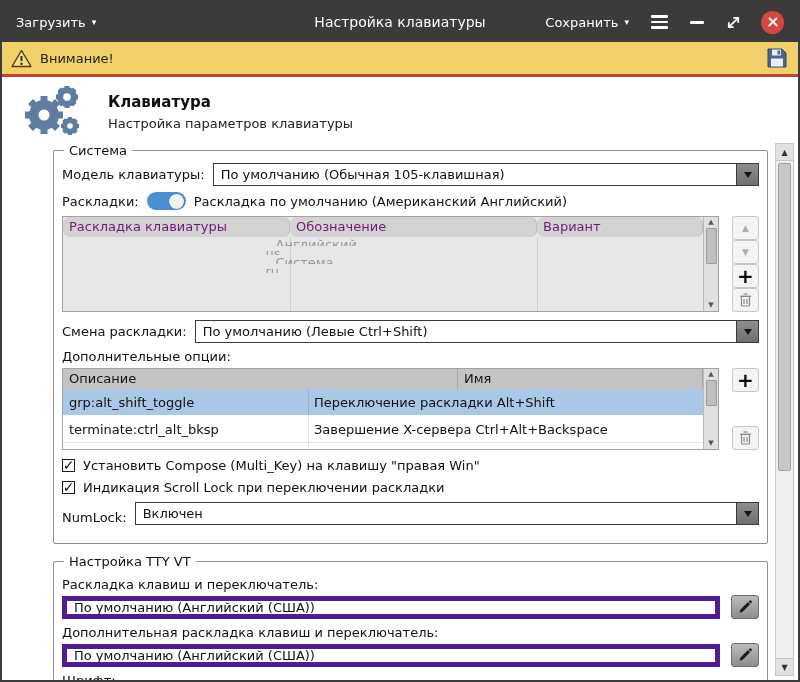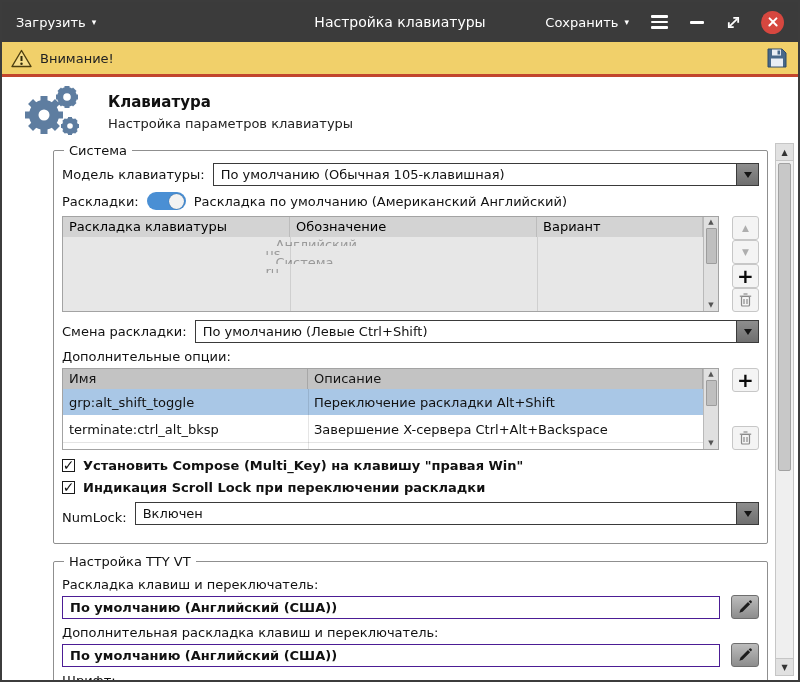--- a/index.html
+++ b/index.html
@@ -53,21 +53,21 @@
   .toggle .knob { position:absolute; top:1.5px; right:2px; width:15px; height:15px; border-radius:50%; background:#f2f2f2; box-shadow:0 0 1px rgba(0,0,0,.5); }
 
   .tablewrap { display:flex; gap:13px; margin:4px 0 8px 0; align-items:stretch; }
   .table { flex:1; position:relative; border:1px solid #a3a3a3; overflow:hidden; }
   .thead { display:flex; height:20px; padding-right:15px; }
   .th { padding:2px 6px; white-space:nowrap; overflow:hidden; }
   .trow { display:flex; padding-right:15px; align-items:center; }
   .td { padding:0 6px; white-space:nowrap; overflow:hidden; }
 
   .layouts-table { height:96px; background:#e7e7e7; color:#9a9a9a; }
-  .layouts-table .th { background:#d3d3d3; color:#000000; border-right:1px solid #bcbcbc; }
+  .layouts-table .th { background:#d3d3d3; color:#701a75; border-right:1px solid #bcbcbc;border-radius:7px; }
   .layouts-table .trow { height:18px;flex-direction:column; }
   .lt-c1 { width:227px; } .lt-c2 { width:247px; } .lt-c3 { flex:1; }
   .vline { position:absolute; top:20px; bottom:0; width:1px; background:rgba(0,0,0,.10); }
 
   .options-table { height:82px; background:#fff; }
   .options-table .th { background:#c3c3c3; color:#141414; border-right:1px solid #a7a7a7; }
   .options-table .trow { height:27px; border-bottom:1px solid #e4e4e4; }
   .options-table .trow.selected { background:#a9c7e6; border-bottom:1px solid #fff; }
   .ot-c1 { width:245px; } .ot-c2 { flex:1; }
 
@@ -77,25 +77,25 @@
   .ts-spacer { flex:1; }
 
   .btncol { width:27px; display:flex; flex-direction:column; justify-content:space-between; }
   .sq { width:27px; height:24px; background:#f4f4f4; border:1px solid #c7c7c7; border-radius:3px; display:flex; align-items:center; justify-content:center; cursor:pointer; padding:0; font-family:inherit; }
   .arrow-dis { font-size:9px; color:#aeaeae; }
   .plus-glyph { font-size:20px; font-weight:bold; color:#0a0a0a; line-height:16px; }
 
   .check-row { display:flex; align-items:center; gap:8px; margin:4px 0 7px 0; cursor:pointer; }
   .checkbox { width:13px; height:13px; border:1.4px solid #1a1a1a; background:#fff; display:flex; align-items:center; justify-content:center; flex:0 0 auto; }
   .checkbox .mark { font-size:14px; font-weight:bold; color:#111; line-height:0; margin-top:-2px; }
-  .check-lbl { font-weight:700; }
+  .check-lbl { font-weight:400; }
 
   .field-label { margin:6px 0 3px 0; }
   .field-row { display:flex; gap:11px; margin-bottom:3px; align-items:center; }
-  .textbox { flex:1; height:23px; border:1px solid #4c1d95; background:#fff; display:flex; align-items:center; padding:0 7px; white-space:nowrap; overflow:hidden;font-weight:bold; }
+  .textbox { flex:1; height:23px; border:5px solid #4c1d95; background:#fff; display:flex; align-items:center; padding:0 7px; white-space:nowrap; overflow:hidden; }
   .pencil-btn { width:28px; height:24px; border:1px solid #6e6e6e; border-radius:3px; background:linear-gradient(#bcbcbc,#8d8d8d); display:flex; align-items:center; justify-content:center; cursor:pointer; }
 
   
   .v-scrollbar { position:absolute; top:66px; right:4px; bottom:4px; width:19px; background:#efefef; border:1px solid #c6c6c6; }
   .sb-arrow { position:absolute; left:0; right:0; height:17px; background:#e1e1e1; display:flex; align-items:center; justify-content:center; font-size:8px; color:#333; cursor:pointer; }
   .sb-arrow.top { top:0; border-bottom:1px solid #c6c6c6; }
   .sb-arrow.bottom { bottom:0; border-top:1px solid #c6c6c6; }
   .sb-thumb { position:absolute; left:2px; right:2px; top:19px; height:58%; background:#c8c8c8; border:1px solid #a2a2a2; border-radius:2px; cursor:pointer; }
 </style>
 </head>
@@ -282,22 +282,22 @@
                 <i class="tri-down"></i>
               </span>
           </div>
         </div>
 
         <div style="margin:2px 0 3px 0;">Дополнительные опции:</div>
 
         <div class="tablewrap">
           <div class="table options-table">
             <div class="thead">
+              <div class="th ot-c2">Описание</div>
               <div class="th ot-c1">Имя</div>
-              <div class="th ot-c2">Описание</div>
             </div>
             <div class="trow selected">
               <div class="td ot-c1">grp:alt_shift_toggle</div>
               <div class="td ot-c2">Переключение раскладки Alt+Shift</div>
             </div>
             <div class="trow">
               <div class="td ot-c1">terminate:ctrl_alt_bksp</div>
               <div class="td ot-c2">Завершение X-сервера Ctrl+Alt+Backspace</div>
             </div>
             <div class="vline" style="left:245px;"></div>

